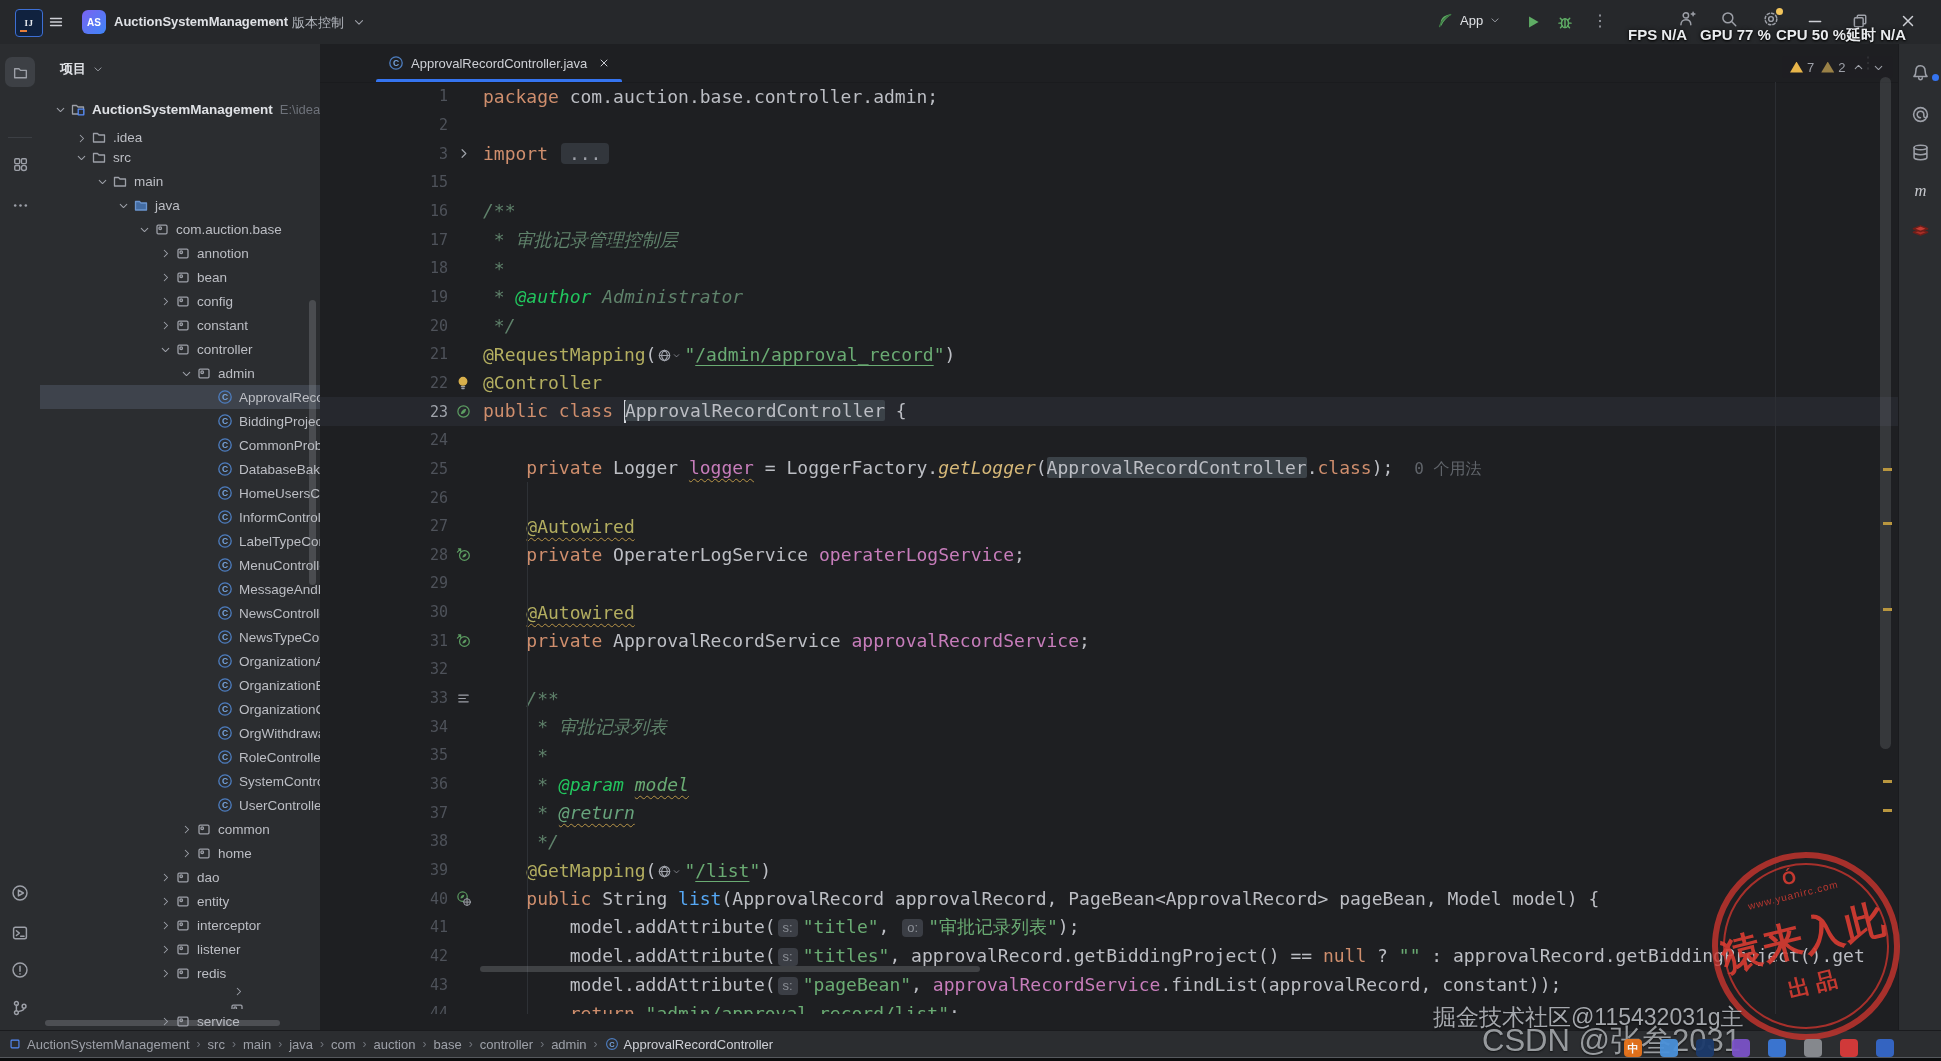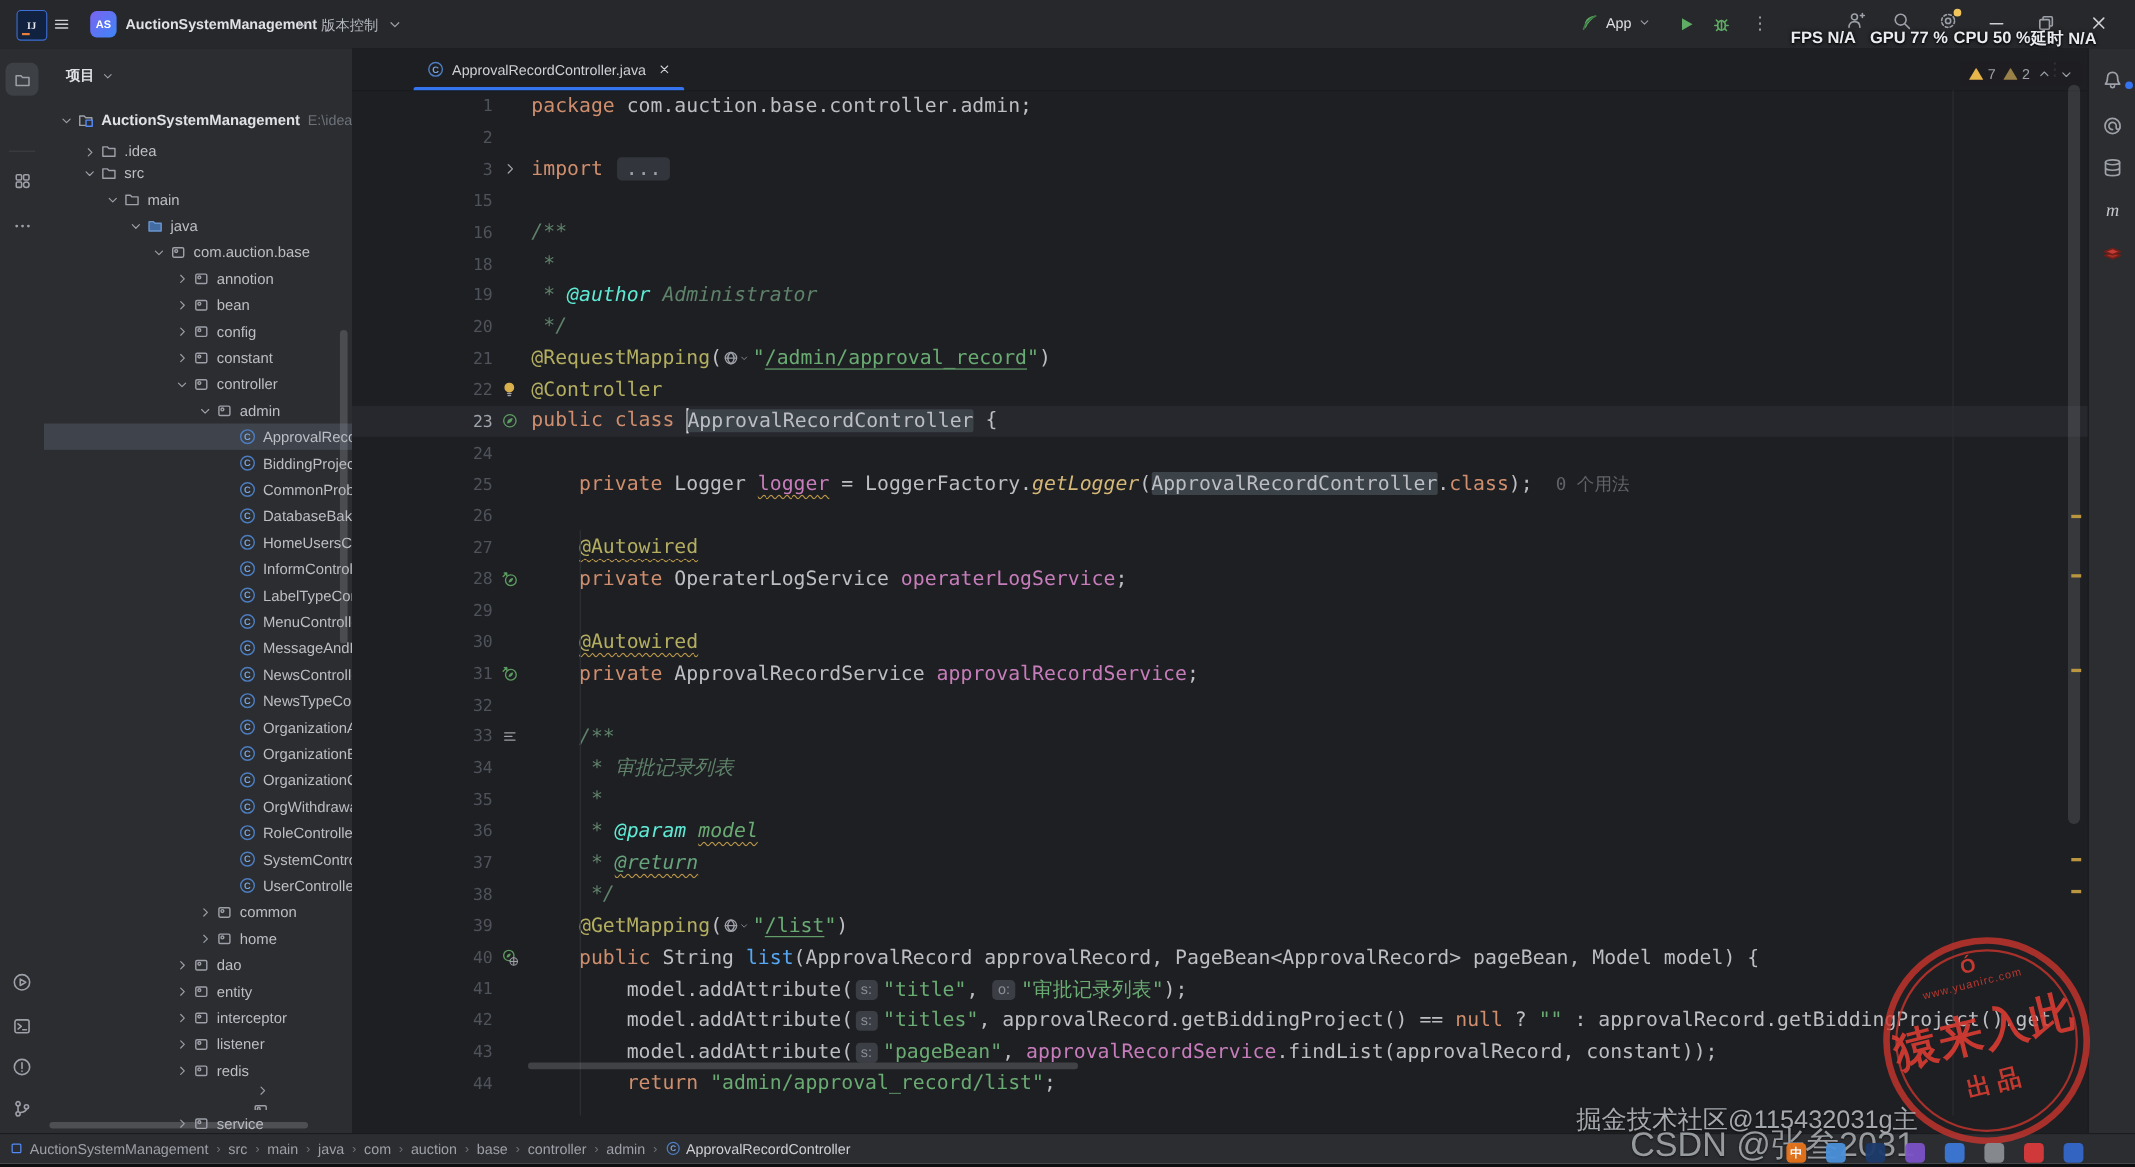--- a/index.html
+++ b/index.html
@@ -68,21 +68,21 @@
   .gico{flex:0 0 30px;display:flex;justify-content:center;align-items:center;}
   .ctext{margin-left:5px;}
 
   .tk-kw{color:#cf8e6d;}
   .tk-def{color:#bcbec4;}
   .tk-str{color:#6aab73;}
   .tk-strl{color:#6aab73;text-decoration:underline;text-decoration-color:#6aab73;text-underline-offset:4px;}
   .tk-ann{color:#b3ae60;}
   .tk-annw{color:#b3ae60;text-decoration:underline wavy #b89548 1px;text-underline-offset:4px;}
   .tk-doc{color:#5f826b;font-style:italic;}
-  .tk-doctag{color:#5eead4;font-style:italic;}
+  .tk-doctag{color:#22c55e;font-style:italic;}
   .tk-doctagw{color:#67a37c;font-style:italic;text-decoration:underline wavy #b89548 1px;text-underline-offset:4px;}
   .tk-docpw{color:#6aab73;font-style:italic;text-decoration:underline wavy #b89548 1px;text-underline-offset:4px;}
   .tk-field{color:#c77dbb;}
   .tk-fieldw{color:#c77dbb;text-decoration:underline wavy #b89548 1px;text-underline-offset:4px;}
   .tk-hl{background:#3b4248;border-radius:2px;color:#bcbec4;}
   .tk-m{color:#56a8f5;}
   .tk-sm{color:#d5b778;font-style:italic;}
   .tk-chip{display:inline-block;background:#3b3e45;color:#8b8f96;border-radius:4px;font-family:"Liberation Sans",sans-serif;
            font-size:13px;line-height:18px;padding:0 5px;margin:0 5px 0 2px;transform:translateY(-1px);}
   .tk-inlay{color:#60646a;font-size:16px;margin-left:10px;}
@@ -787,20 +787,21 @@
     <div id="indent-guide1"></div>
     <div id="margin-guide"></div>
     <div id="code-lines">
         <div class="cline"><span class="lnum">1</span><span class="gico"></span><span class="ctext"><span class="tk-kw">package</span><span class="tk-def"> com.auction.base.controller.admin;</span></span></div>
         <div class="cline"><span class="lnum">2</span><span class="gico"></span><span class="ctext"></span></div>
         <div class="cline"><span class="lnum">3</span><span class="gico"><svg width="15" height="15" viewBox="0 0 16 16" fill="none" stroke="#9da0a8" stroke-width="1.3" stroke-linecap="round" stroke-linejoin="round">
               <polyline points="6.5,4 10.5,8 6.5,12"></polyline>
             </svg></span><span class="ctext"><span class="tk-kw">import</span><span class="tk-def"> </span><span class="tk-fold">...</span></span></div>
         <div class="cline"><span class="lnum">15</span><span class="gico"></span><span class="ctext"></span></div>
         <div class="cline"><span class="lnum">16</span><span class="gico"></span><span class="ctext"><span class="tk-doc">/**</span></span></div>
+        <div class="cline"><span class="lnum">17</span><span class="gico"></span><span class="ctext"><span class="tk-doc"> * 审批记录管理控制层</span></span></div>
         <div class="cline"><span class="lnum">18</span><span class="gico"></span><span class="ctext"><span class="tk-doc"> *</span></span></div>
         <div class="cline"><span class="lnum">19</span><span class="gico"></span><span class="ctext"><span class="tk-doc"> * </span><span class="tk-doctag">@author</span><span class="tk-doc"> Administrator</span></span></div>
         <div class="cline"><span class="lnum">20</span><span class="gico"></span><span class="ctext"><span class="tk-doc"> */</span></span></div>
         <div class="cline"><span class="lnum">21</span><span class="gico"></span><span class="ctext"><span class="tk-ann">@RequestMapping</span><span class="tk-def">(</span><span class="tk-globe"><svg width="15" height="15" viewBox="0 0 16 16" fill="none" stroke="#9da0a8" stroke-width="1.3" stroke-linecap="round" stroke-linejoin="round">
                 <circle cx="8" cy="8" r="5.5"></circle>
                 <path d="M2.5 8 h11 M8 2.5 c-4.2 3.2-4.2 7.8 0 11 M8 2.5 c4.2 3.2 4.2 7.8 0 11"></path>
               </svg><svg width="9" height="9" viewBox="0 0 16 16" fill="none" stroke="#9da0a8" stroke-width="1.3" stroke-linecap="round" stroke-linejoin="round">
                 <polyline points="4,6.5 8,10.5 12,6.5"></polyline>
               </svg></span><span class="tk-str">"</span><span class="tk-strl">/admin/approval_record</span><span class="tk-str">"</span><span class="tk-def">)</span></span></div>
         <div class="cline"><span class="lnum">22</span><span class="gico"><svg width="16" height="16" viewBox="0 0 16 16" fill="none" stroke="#9da0a8" stroke-width="1.3" stroke-linecap="round" stroke-linejoin="round">

